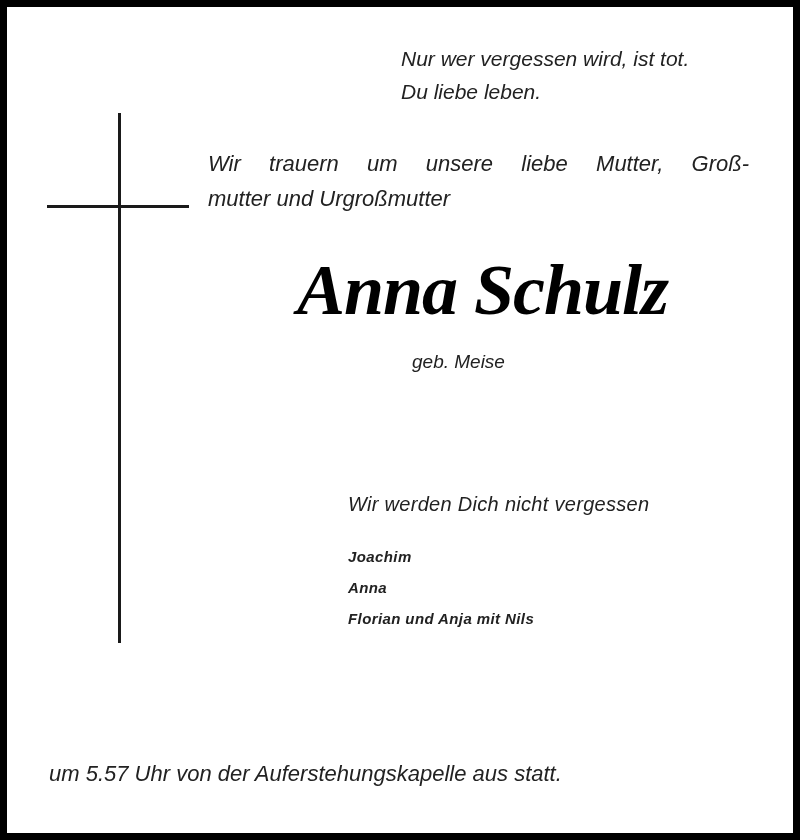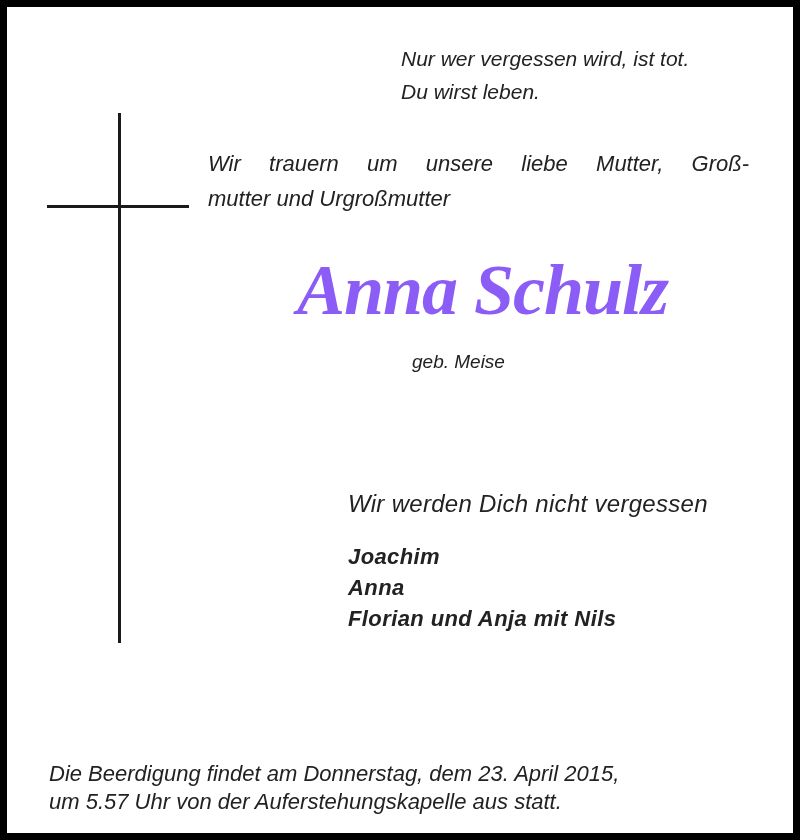--- a/index.html
+++ b/index.html
@@ -60,47 +60,47 @@
       left: 0;
       width: 786px;
       top: 243px;
       text-align: center;
       padding-left: 165px;
       box-sizing: border-box;
       font-family: "Liberation Serif", serif;
       font-weight: bold;
       font-size: 72px;
       line-height: 80px;
-      color: #8b5cf6;
+      color: #000000;
       letter-spacing: -1px;
     }
     .maiden {
       left: 405px;
       top: 342px;
       font-size: 19px;
       line-height: 26px;
     }
     .dates {
       left: 311px;
       top: 390px;
       font-size: 21px;
       line-height: 26px;
     }
     .dates .sep { display: inline-block; width: 44px; }
     .remember {
       left: 341px;
       top: 484px;
-      font-size: 24px;
+      font-size: 20px;
       line-height: 26px;
       letter-spacing: 0.3px;
     }
     .mourners {
       left: 341px;
       top: 534px;
-      font-size: 22px;
+      font-size: 15px;
       line-height: 31px;
       font-weight: bold;
       letter-spacing: 0.4px;
     }
     .place {
       left: 42px;
       top: 703px;
       font-size: 22px;
       line-height: 26px;
     }
@@ -130,21 +130,21 @@
 </head>
 <body>
 
 <div class="frame">
 
   <div class="cross-v"></div>
   <div class="cross-h"></div>
 
   <div class="txt quote">
     <div>Nur wer vergessen wird, ist tot.</div>
-    <div>Du wirst leben.</div>
+    <div>Du liebe leben.</div>
   </div>
 
   <div class="txt intro">
     <span class="jline">Wir trauern um unsere liebe Mutter, Groß-</span>
     <span class="jline2">mutter und Urgroßmutter</span>
   </div>
 
   <div class="txt name">Anna Schulz</div>
 
   <div class="txt maiden">geb. Meise</div>
@@ -153,17 +153,16 @@
   <div class="txt remember">Wir werden Dich nicht vergessen</div>
 
   <div class="txt mourners">
     <div>Joachim</div>
     <div>Anna</div>
     <div>Florian und Anja mit Nils</div>
   </div>
 
 
   <div class="txt funeral">
-    <div>Die Beerdigung findet am Donnerstag, dem 23. April 2015,</div>
     <div>um 5.57 Uhr von der Auferstehungskapelle aus statt.</div>
   </div>
 
 </div>
 
 </body></html>

